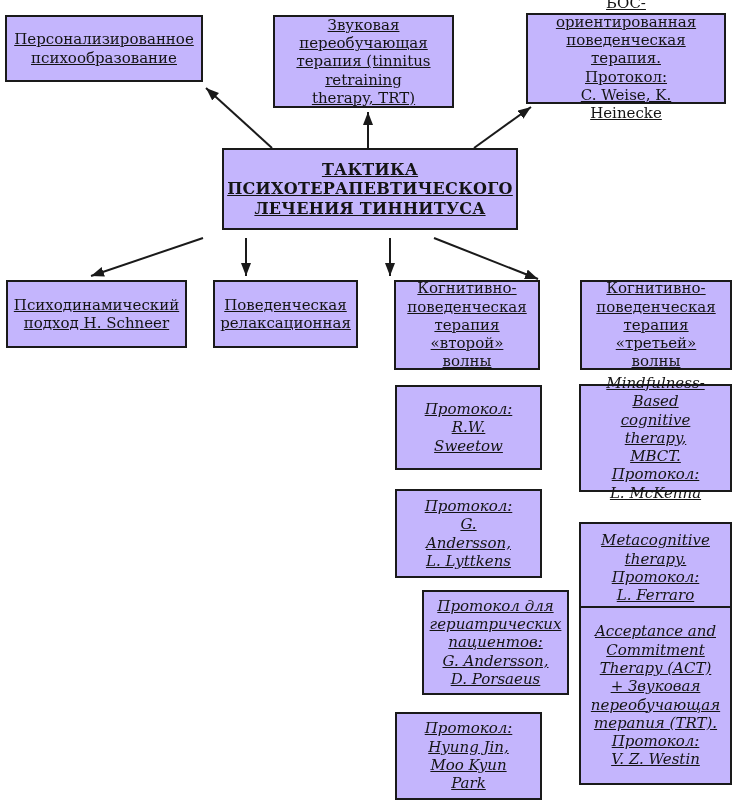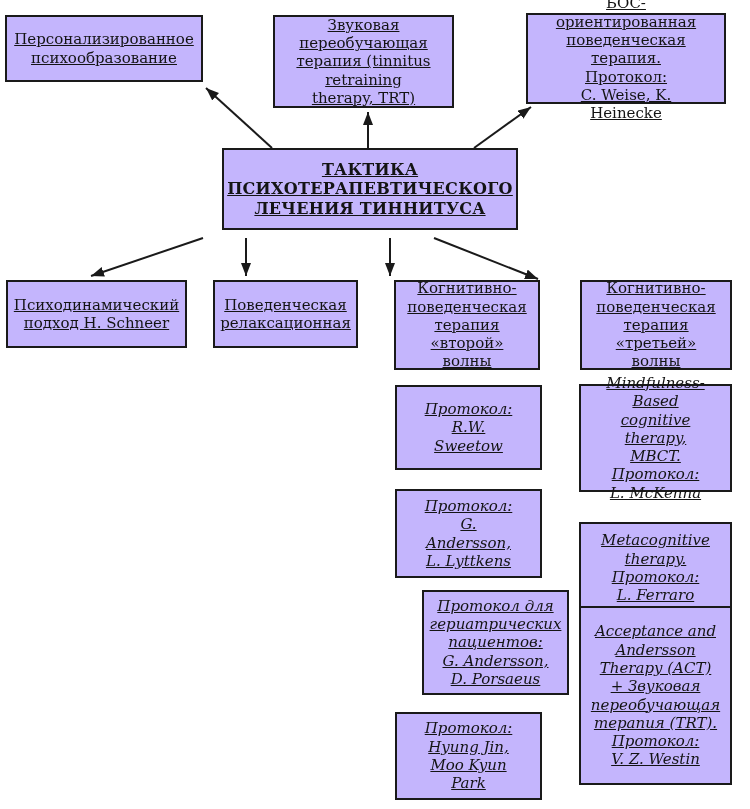--- a/index.html
+++ b/index.html
@@ -113,21 +113,21 @@
 therapy, MBCT.
 Протокол:
 L. McKenna</div>
 
   <div class="node italic" style="left:579px; top:522px; width:153px; height:92px;">Metacognitive
 therapy.
 Протокол:
 L. Ferraro</div>
 
   <div class="node italic" style="left:579px; top:606px; width:153px; height:179px;">Acceptance and
-Andersson
+Commitment
 Therapy (ACT)
 + Звуковая
 переобучающая
 терапия (TRT).
 Протокол:
 V. Z. Westin</div>
 
 </div>
 
 </body></html>

